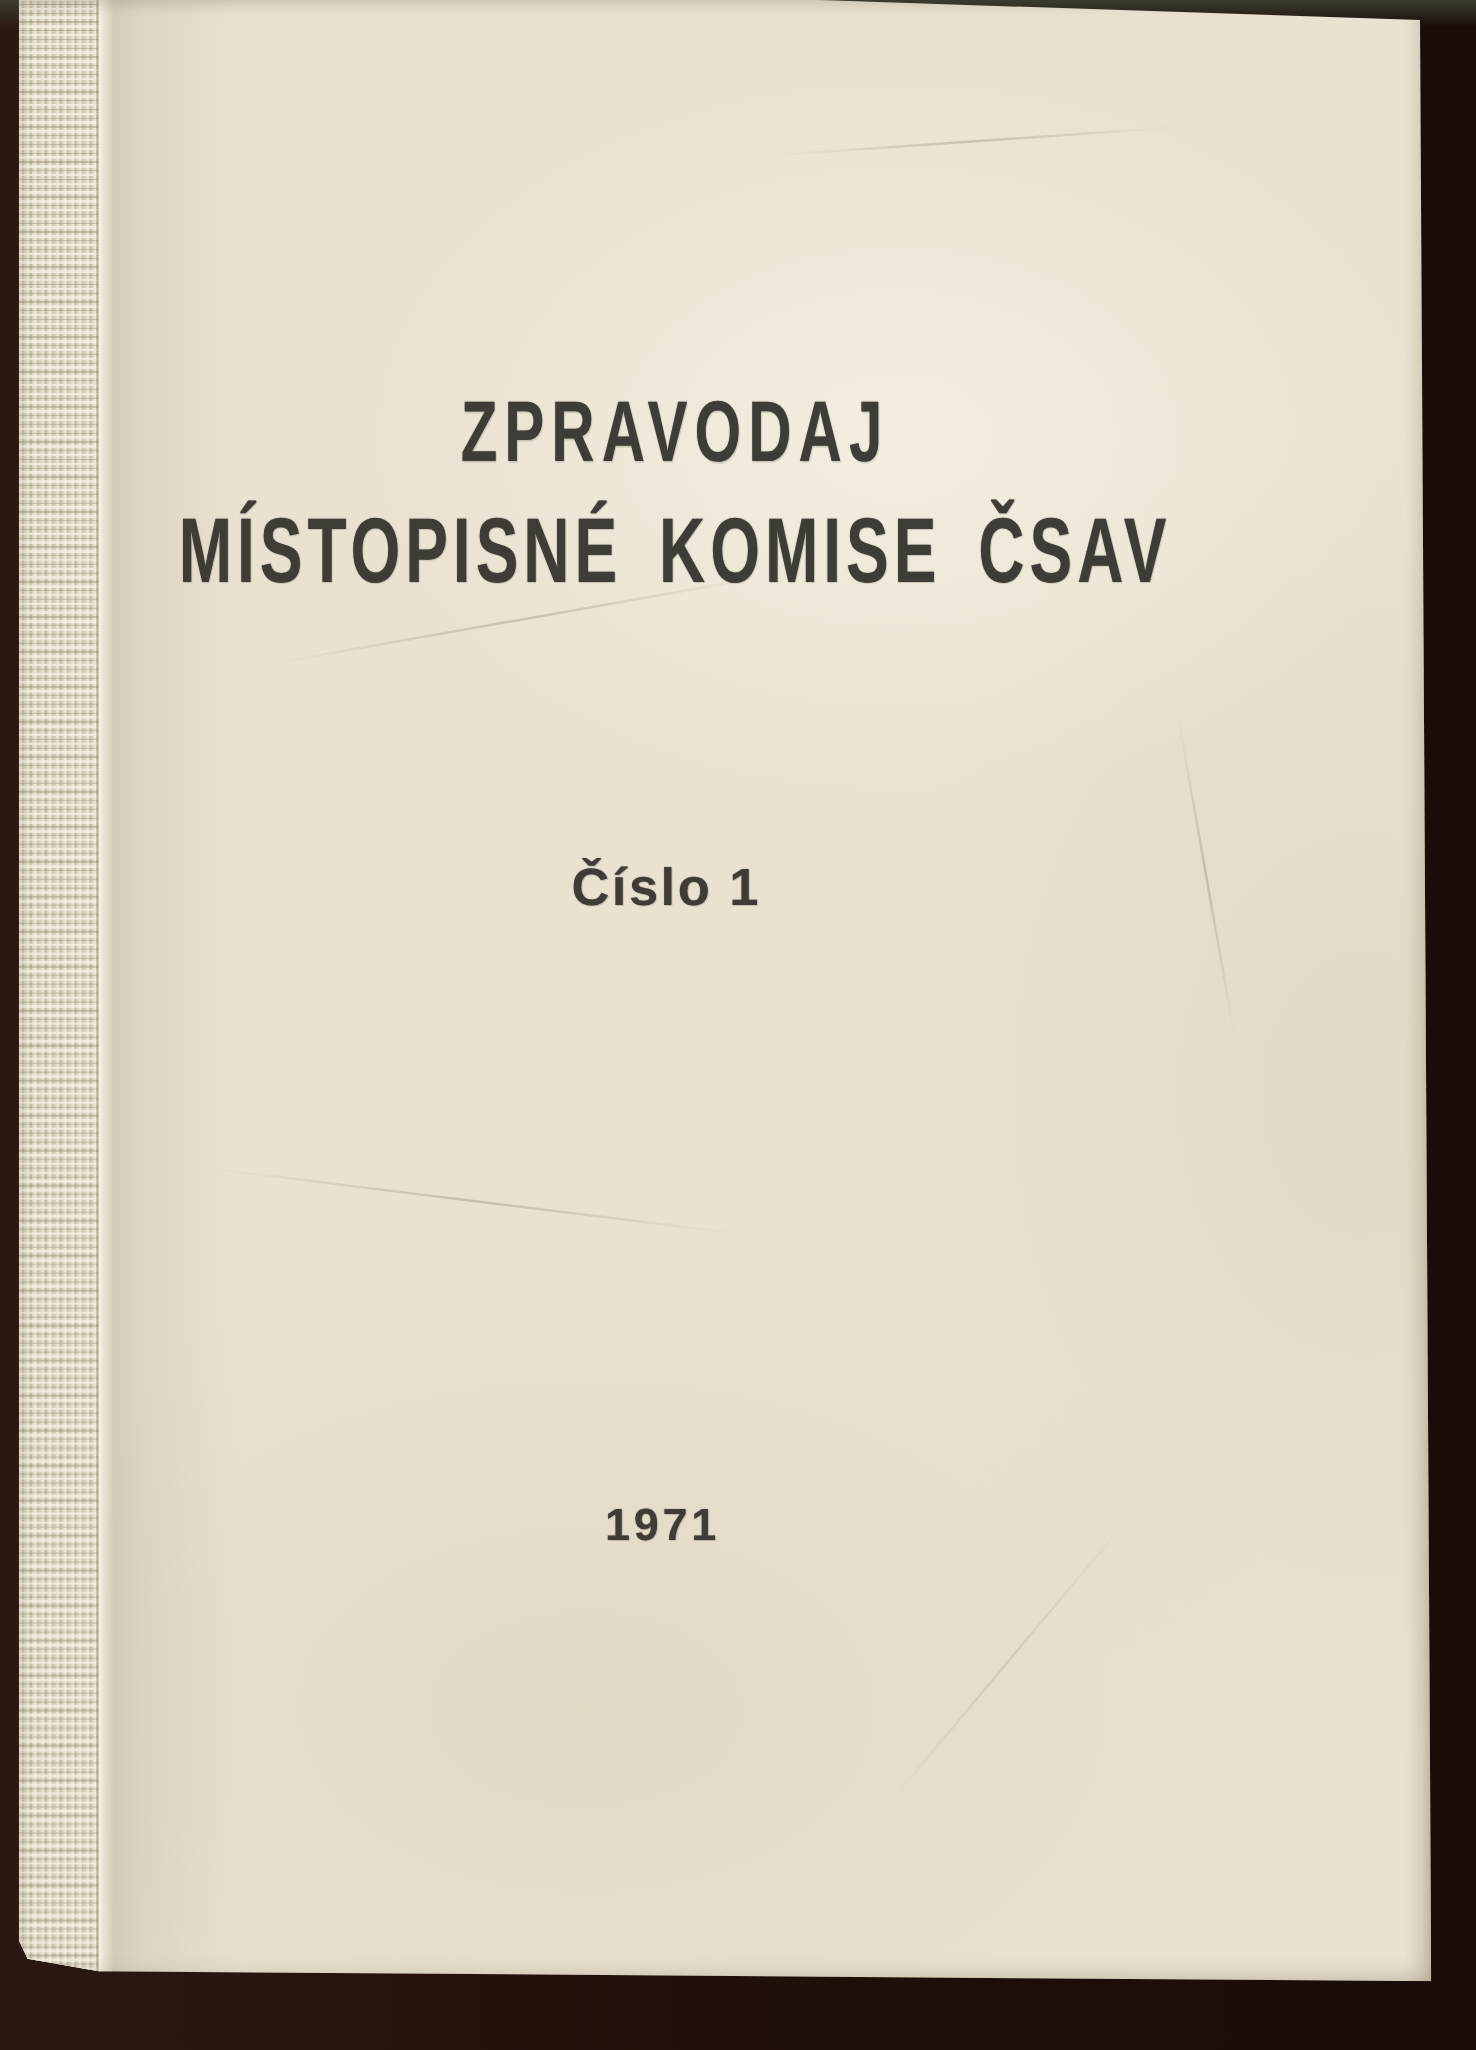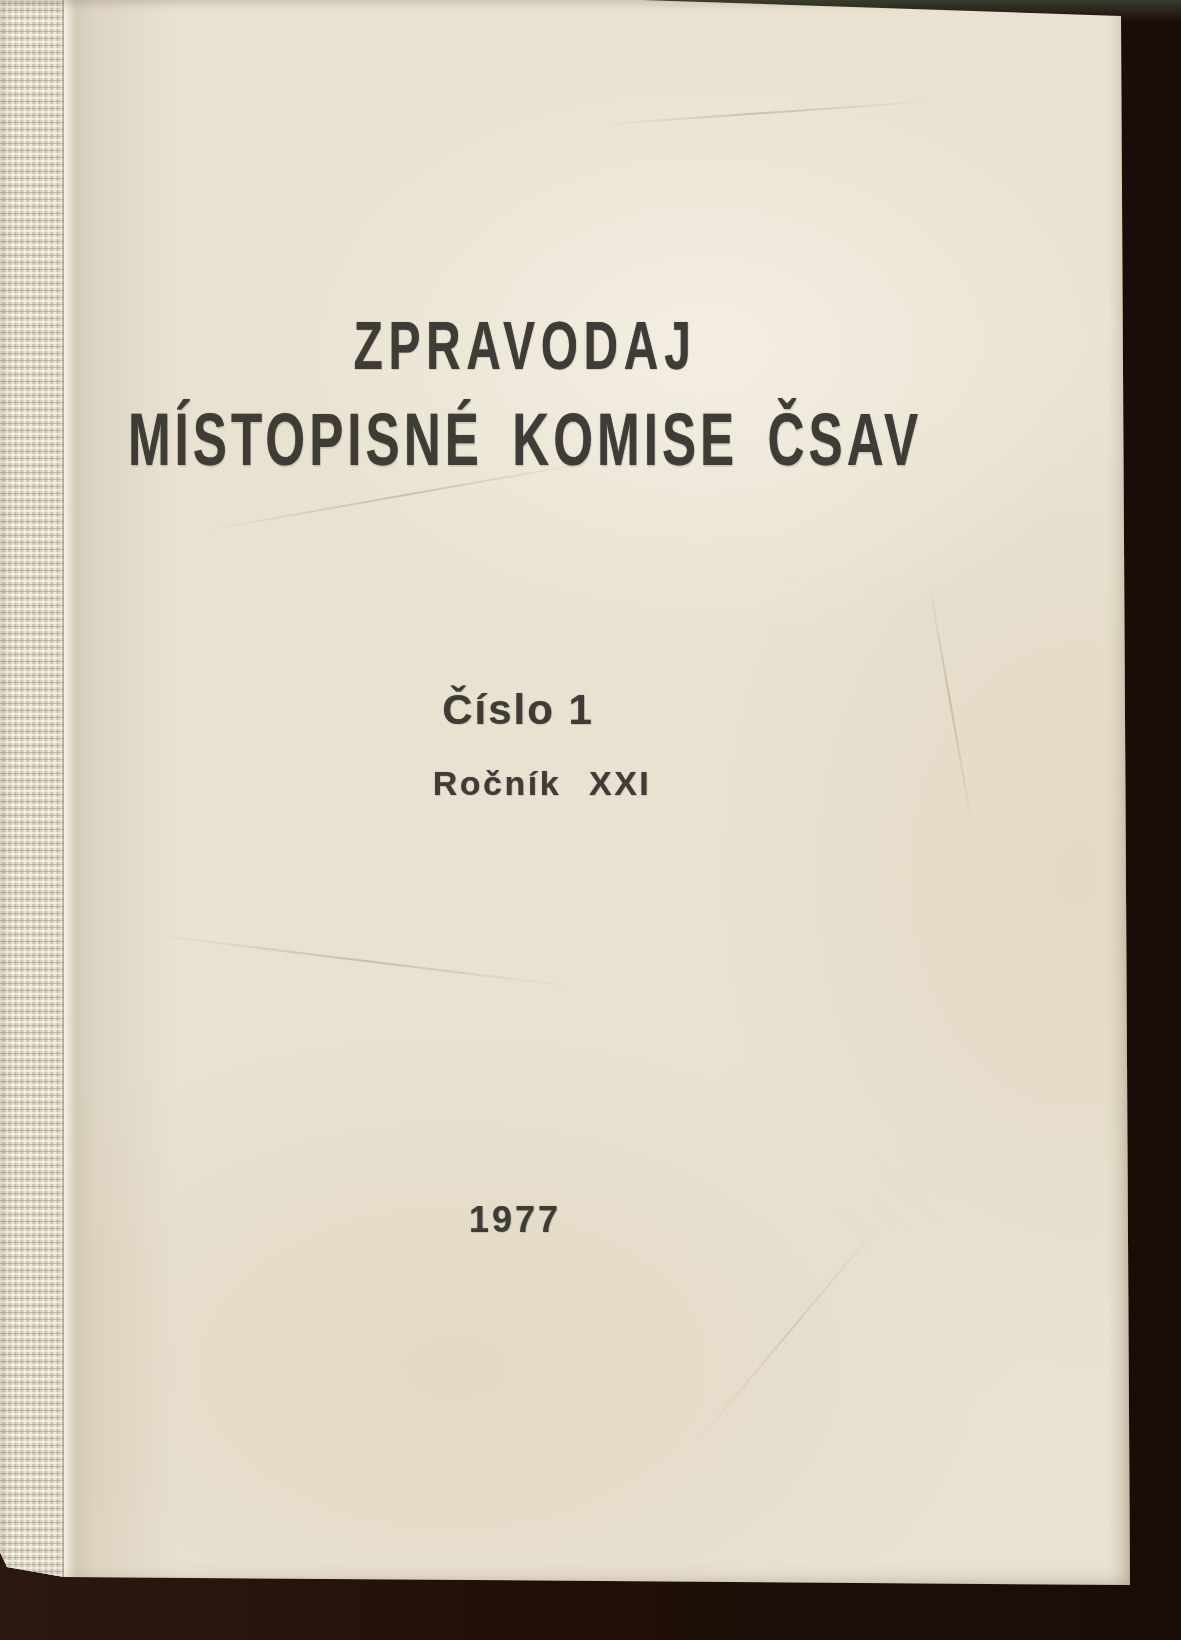--- a/index.html
+++ b/index.html
@@ -18,21 +18,21 @@
     height: 1640px;
     background:
       linear-gradient(180deg, rgba(64,68,52,0.85) 0px, rgba(64,68,52,0) 22px),
       linear-gradient(90deg, #2b1811 0%, #211009 45%, #190c09 100%),
       #1d0f0b;
   }
 
   
   .cover {
     position: absolute;
-    left: 0;
+    left: 15px;
     top: 0;
     width: 1134px;
     height: 1590px;
     background:
       linear-gradient(90deg, rgba(148,136,110,0.30) 0px 64px, rgba(148,136,110,0.14) 96px, rgba(0,0,0,0) 175px),
       linear-gradient(270deg, rgba(160,148,122,0.28) 0px, rgba(160,148,122,0) 26px),
       radial-gradient(ellipse 620px 420px at 62% 22%, rgba(255,253,245,0.45), rgba(255,255,255,0) 70%),
       radial-gradient(ellipse 820px 520px at 40% 86%, rgba(205,192,162,0.25), rgba(0,0,0,0) 70%),
       radial-gradient(ellipse 520px 720px at 95% 55%, rgba(208,196,168,0.28), rgba(0,0,0,0) 75%),
       #e9e2d1;
@@ -150,18 +150,17 @@
     <div class="crease crease-4"></div>
     <div class="crease crease-5"></div>
 
     <div class="stamp cover-title">
       <div class="title-line1">ZPRAVODAJ</div>
       <div class="title-line2">MÍSTOPISNÉ KOMISE ČSAV</div>
     </div>
 
     <div class="stamp issue-line">Číslo 1</div>
 
-    <div class="stamp volume-line">Ročník XXI</div>
 
-    <div class="stamp year-line">1977</div>
+    <div class="stamp year-line">1971</div>
 
   </div>
 </div>
 
 </body></html>

